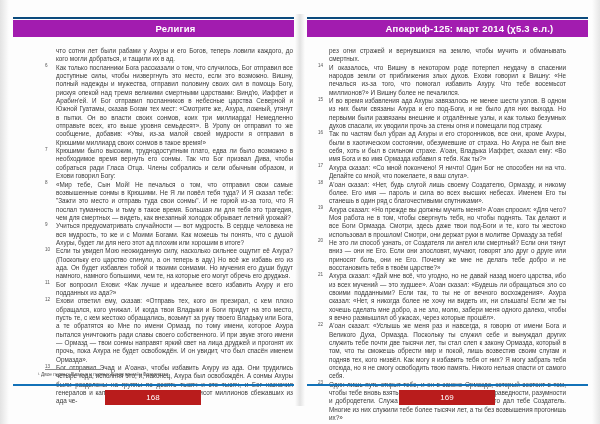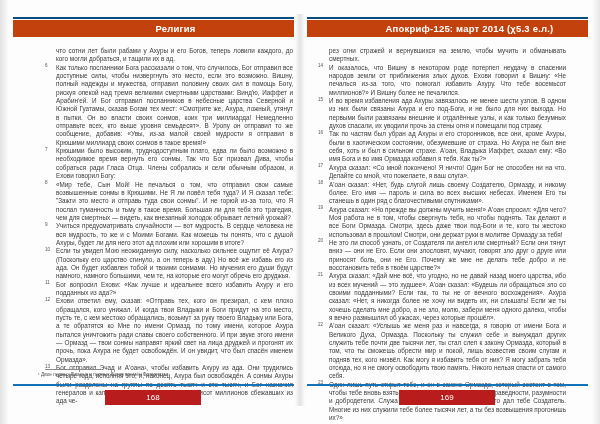--- a/index.html
+++ b/index.html
@@ -15,21 +15,21 @@
   .edge-right{position:absolute;right:0;top:0;width:8px;height:424px;background:linear-gradient(270deg,#e6e6e6,#fdfdfd);}
   .fold{position:absolute;left:295px;top:14px;width:10px;height:392px;
         background:linear-gradient(90deg,rgba(0,0,0,0) 0%,rgba(120,120,120,.18) 45%,rgba(120,120,120,.18) 55%,rgba(0,0,0,0) 100%);}
   .page{position:absolute;top:0;height:424px;width:290px;}
   .page.left{left:8px;}
   .page.right{left:302px;}
 
   .toprule{position:absolute;top:17px;left:5px;right:4px;height:2px;background:#0b4a7d;}
   .band{
     position:absolute;top:20px;left:5px;right:4px;height:17px;
-    background:#c2410c;color:#ffffff;
+    background:#a21caf;color:#ffffff;
     display:flex;align-items:center;justify-content:center;
     font-weight:bold;font-size:9.5px;letter-spacing:.2px;padding-left:44px;
   }
 
   .body-text{
     position:absolute;top:47px;
     font-size:6.35px;line-height:8.35px;color:#3c3c3c;
     text-align:justify;
   }
   .page.left  .body-text{left:37px;width:248px;}

